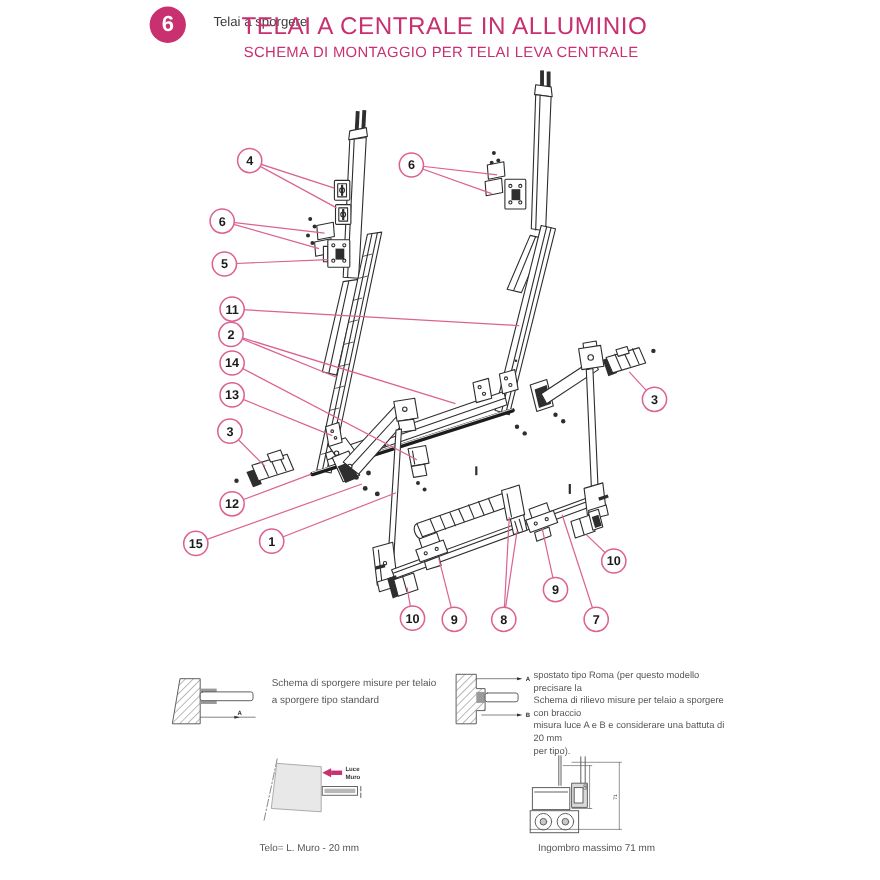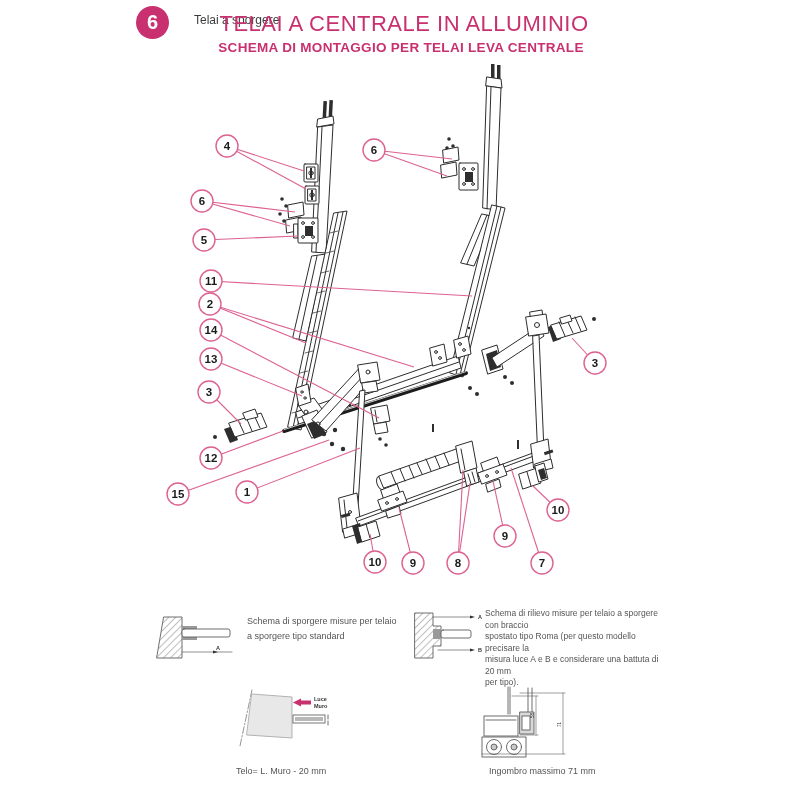--- a/index.html
+++ b/index.html
@@ -7,21 +7,21 @@
   .page{position:relative;width:800px;height:800px;background:#fff;overflow:hidden;
         font-family:"Liberation Sans",sans-serif;}
   
   .badge{position:absolute;left:136px;top:6px;width:33px;height:33px;border-radius:50%;
          background:var(--accent);color:#fff;font-size:20px;font-weight:bold;
          display:flex;align-items:center;justify-content:center;}
   .badge-label{position:absolute;left:174px;top:13px;font-size:12px;color:#3c3c3c;margin-left:20px;}
   .title{position:absolute;left:404px;top:11px;transform:translateX(-50%);white-space:nowrap;
          font-size:22px;font-weight:300;letter-spacing:.5px;color:var(--accent);}
   .subtitle{position:absolute;left:401px;top:40px;transform:translateX(-50%);white-space:nowrap;
-         font-size:13.5px;font-weight:700;letter-spacing:.3px;color:var(--accent);}
+         font-size:13.5px;font-weight:400;letter-spacing:.3px;color:var(--accent);}
   
   #diagram-svg{position:absolute;left:0;top:0;width:800px;height:800px;}
   .art{stroke:#2d2d2d;stroke-width:1;fill:none;stroke-linejoin:round;stroke-linecap:round;}
   .art .w{fill:#ffffff;}
   .art .d{fill:#2e2e2e;stroke:none;}
   .leader{stroke:var(--leader);stroke-width:1.1;fill:none;}
   .callout-circle{fill:#fff;stroke:var(--leader);stroke-width:1.4;}
   .callout-num{font-size:11.5px;font-weight:bold;fill:#1a1a1a;text-anchor:middle;
                font-family:"Liberation Sans",sans-serif;}
   
@@ -419,22 +419,22 @@
       <polygon points="67,11 62,9.6 62,12.4" fill="#333" stroke="none"></polygon>
       <text x="70" y="13" font-size="5.5" font-weight="bold">A</text>
       <rect x="25" y="23" width="8" height="10" fill="#9a9a9a" stroke="none"></rect>
       <rect x="33" y="24" width="30" height="8" rx="2" fill="#fff"></rect>
       <line x1="30" y1="44" x2="64" y2="44" stroke-width=".7"></line>
       <polygon points="67,44 62,42.6 62,45.4" fill="#333" stroke="none"></polygon>
       <text x="70" y="46" font-size="5.5" font-weight="bold">B</text>
     </g>
   </svg>
   <div class="cap-sm" style="left:485px;top:608px">
+    <div>spostato tipo Roma (per questo modello precisare la</div>
     <div>Schema di rilievo misure per telaio a sporgere con braccio</div>
-    <div>spostato tipo Roma (per questo modello precisare la</div>
     <div>misura luce A e B e considerare una battuta di 20 mm</div>
     <div>per tipo).</div>
   </div>
 
   <svg class="fn-svg" style="left:232px;top:684px" width="125" height="78" viewBox="0 0 125 78">
     <g class="tech">
       <line x1="20" y1="6" x2="8" y2="62" stroke="#888" stroke-dasharray="7 2 1.5 2"></line>
       <polygon points="20,10 60,13 60,54 15,51" fill="#e8e8e8" stroke="#aaa"></polygon>
       <polygon points="61,18.5 69,14.5 69,22.5" fill="var(--accent)" stroke="none"></polygon>
       <rect x="69" y="16.5" width="10" height="4" fill="var(--accent)" stroke="none"></rect>

